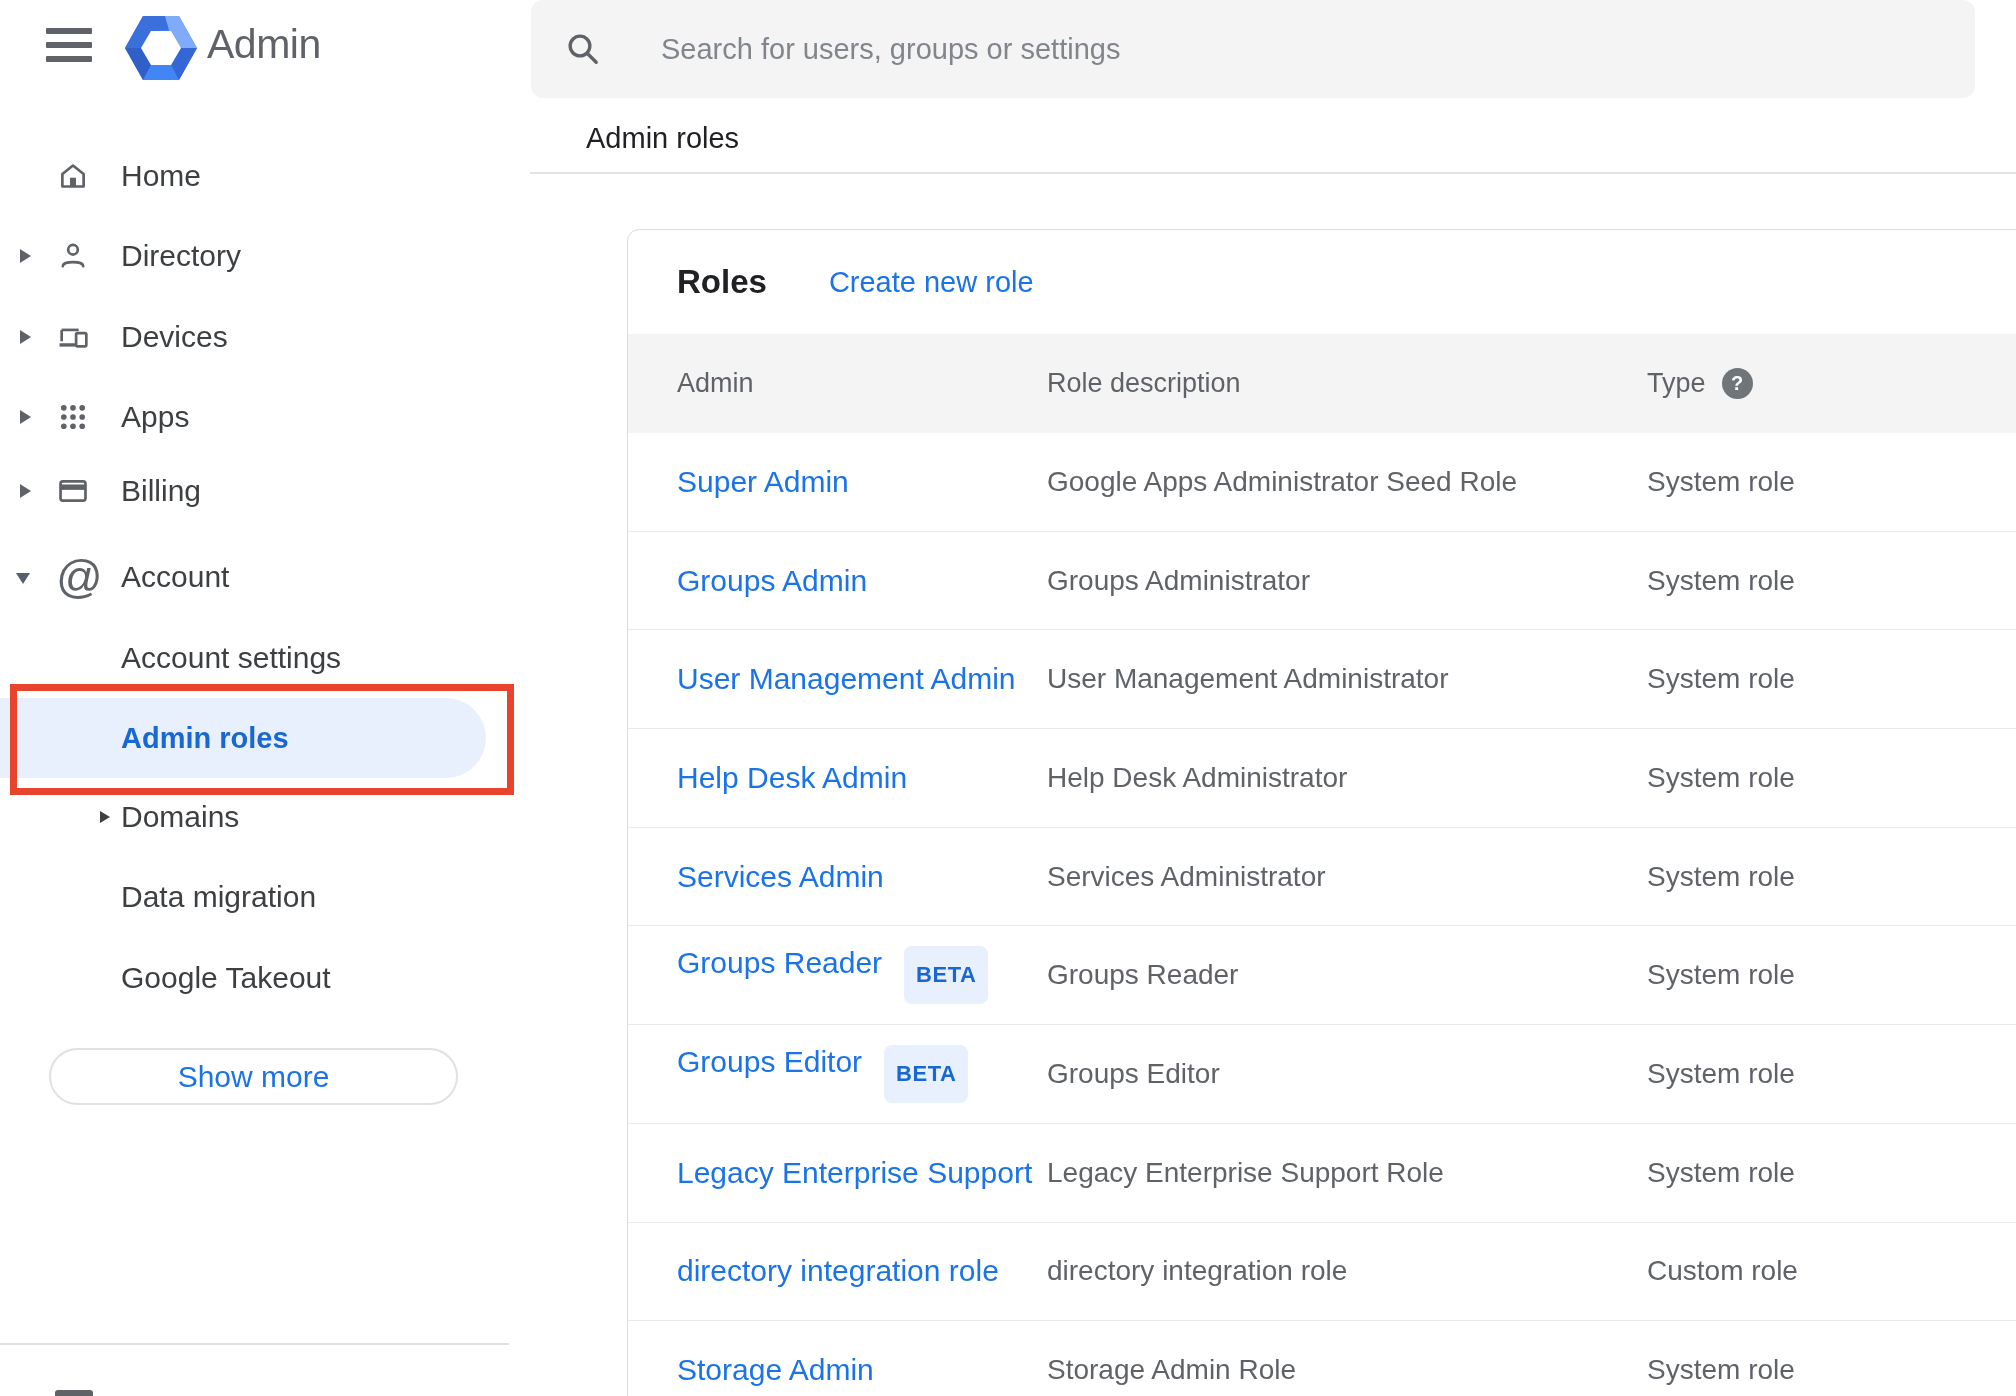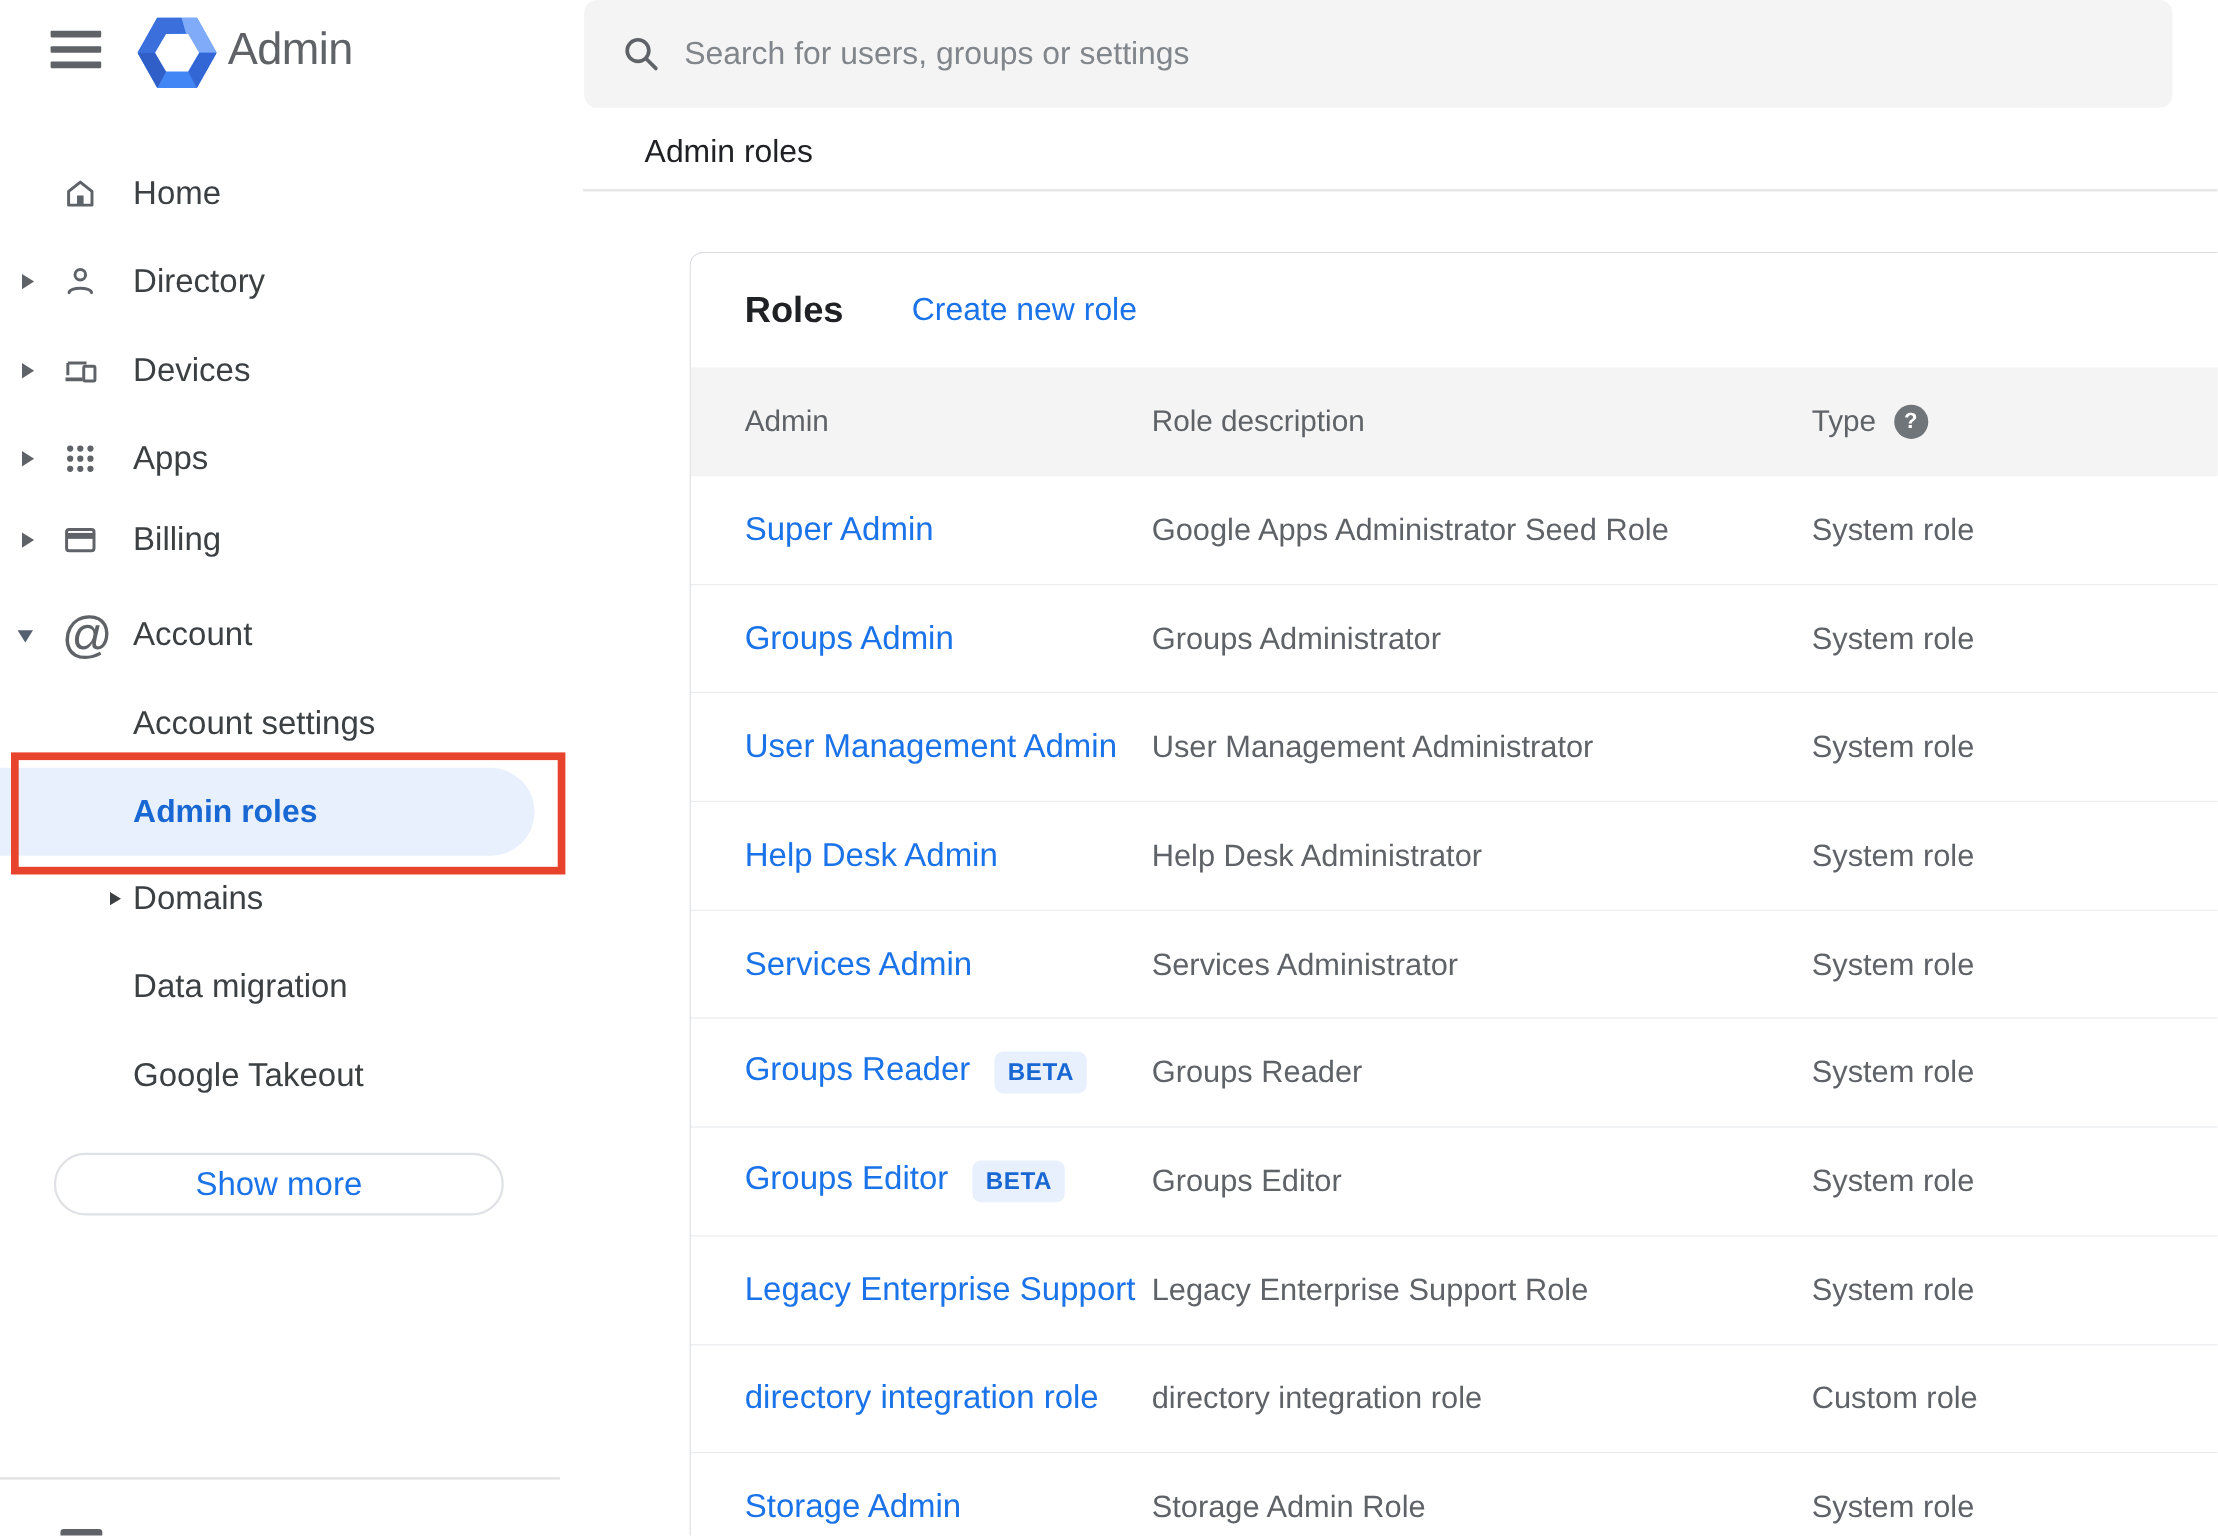--- a/index.html
+++ b/index.html
@@ -14,21 +14,21 @@
   .hamburger .b1{top:0;} .hamburger .b2{top:14px;} .hamburger .b3{top:28px;}
   .logo{position:absolute;left:125px;top:16px;width:72px;height:64px;}
   .logo-text{position:absolute;left:207px;top:14px;height:60px;line-height:60px;
     font-size:41px;color:#5f6368;letter-spacing:-0.5px;}
   
   .searchbar{position:absolute;left:531px;top:0;width:1444px;height:98px;
     background:#f4f4f5;border-radius:12px;display:flex;align-items:center;}
   .search-icon{margin-left:34px;width:36px;height:36px;flex:0 0 auto;}
   .search-input{flex:1;border:none;outline:none;background:transparent;
     font-family:"Liberation Sans",sans-serif;font-size:29px;color:#202124;
-    margin-left:19px;margin-right:30px;}
+    margin-left:58px;margin-right:30px;}
   .search-input::placeholder{color:#80868b;opacity:1;}
   
   .breadcrumb{position:absolute;left:586px;top:122px;font-size:29px;color:#202124;}
   .top-divider{position:absolute;left:530px;right:0;top:172px;height:2px;background:#e3e3e3;}
   
   .nav-row{position:absolute;left:0;width:531px;height:80px;cursor:pointer;}
   .nav-arrow-r{position:absolute;left:20px;top:50%;margin-top:-7px;width:0;height:0;
     border-left:11px solid #5f6368;border-top:7px solid transparent;border-bottom:7px solid transparent;}
   .nav-arrow-d{position:absolute;left:16px;top:50%;margin-top:-4px;width:0;height:0;
     border-top:11px solid #546070;border-left:7px solid transparent;border-right:7px solid transparent;}
@@ -59,21 +59,21 @@
     padding-left:49px;align-items:center;}
   .th{font-size:27px;color:#5f6368;}
   .th.type-h{display:flex;align-items:center;gap:16px;}
   .help-circle{width:31px;height:31px;border-radius:50%;background:#70757a;color:#fff;
     font-size:20px;font-weight:700;display:flex;align-items:center;justify-content:center;cursor:pointer;}
   .trow{height:98.7px;box-sizing:border-box;border-bottom:1px solid #e8eaed;
     display:grid;grid-template-columns:370px 600px 1fr;padding-left:49px;align-items:center;}
   .cell.role{display:flex;align-items:flex-start;white-space:nowrap;}
   .role-link{font-size:30px;color:#1a73e8;text-decoration:none;cursor:pointer;white-space:nowrap;}
   .beta{margin-left:22px;background:#e8f0fe;color:#1967d2;font-size:22px;font-weight:700;
-    letter-spacing:0.5px;padding:6px 12px;border-radius:8px;}
+    letter-spacing:0.5px;padding:16px 12px;border-radius:8px;}
   .cell.desc,.cell.type{font-size:28px;color:#5f6368;white-space:nowrap;}
 </style>
 </head>
 <body>
 
 <div class="hamburger">
   <div class="bar b1"></div>
     <div class="bar b2"></div>
     <div class="bar b3"></div>
 </div>

